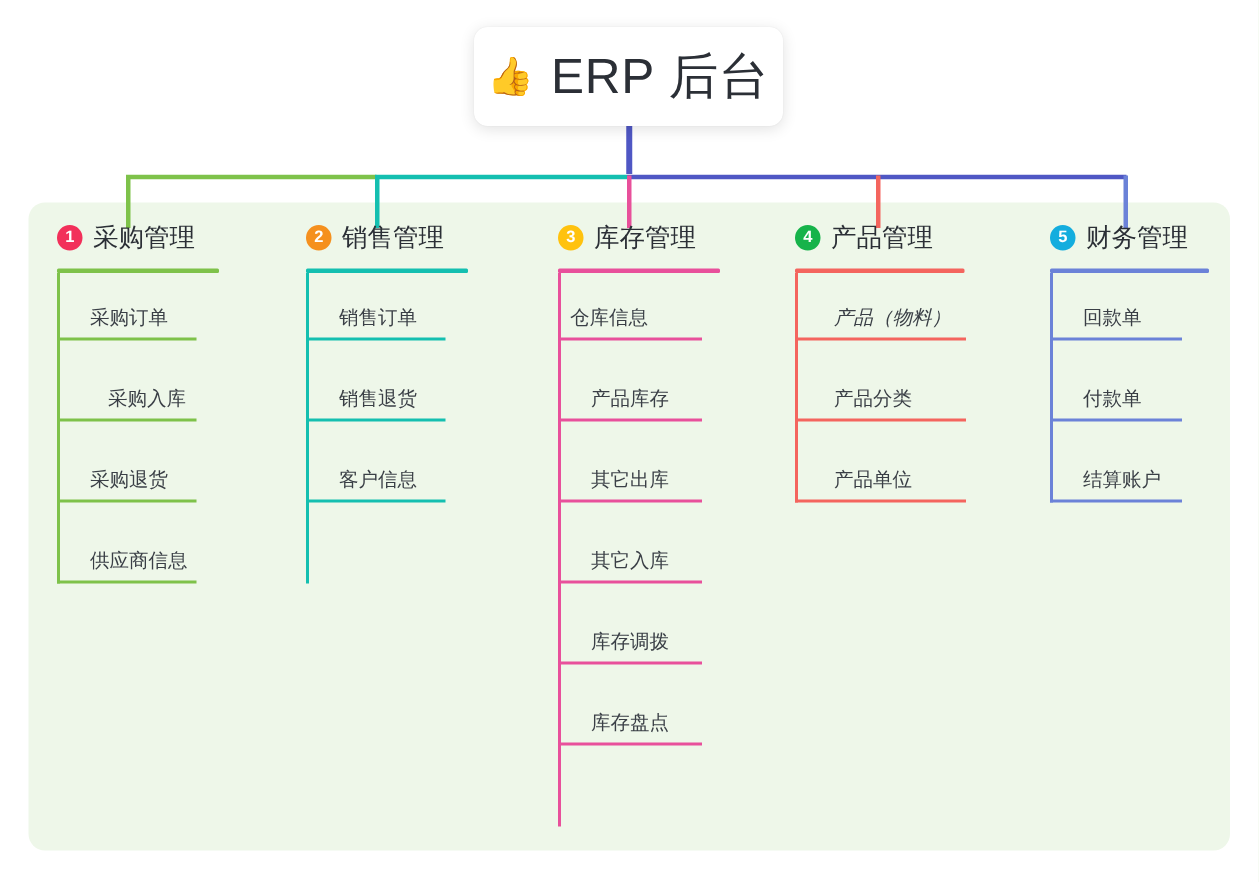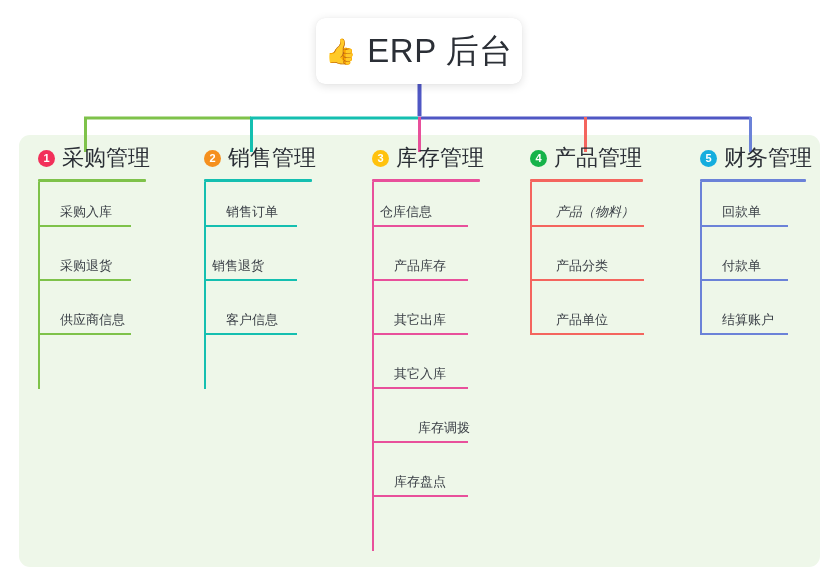--- a/index.html
+++ b/index.html
@@ -46,21 +46,21 @@
   .col-head{
     display:flex;align-items:center;gap:7px;
     height:24px;white-space:nowrap;
   }
   .badge{
     width:17px;height:17px;border-radius:50%;
     color:#fff;font-size:11px;line-height:17px;
     text-align:center;font-weight:bold;
     flex:0 0 auto;
   }
-  .col-title{font-size:22px;color:#2b2f36;}
+  .col-title{font-size:17px;color:#2b2f36;}
   .head-rule{
     height:3px;margin-top:9px;border-radius:1px;
   }
 
   .items{position:relative;margin-top:0;}
   .rail{
     position:absolute;left:0;top:0;width:2px;
   }
   .item{
     position:relative;
@@ -107,21 +107,25 @@
   <div id="cols">
       <div class="col" style="left: 38px;">
         <div class="col-head">
           <span class="badge" style="background: rgb(242, 48, 90);">1</span>
           <span class="col-title">采购管理</span>
         </div>
         <div class="head-rule" style="width: 108px; background: rgb(126, 194, 74);"></div>
         <div class="items">
           <div class="rail" style="background: rgb(126, 194, 74); height: 207px;"></div>
           <div class="item">
-            <span class="item-label" style="left: 22px;">采购入库</span>
+            <span class="item-label" style="left: 22px;">采购订单</span>
+            <div class="item-rule" style="width: 93px; background: rgb(126, 194, 74);"></div>
+          </div>
+          <div class="item">
+            <span class="item-label" style="left: 34px;">采购入库</span>
             <div class="item-rule" style="width: 93px; background: rgb(126, 194, 74);"></div>
           </div>
           <div class="item">
             <span class="item-label" style="left: 22px;">采购退货</span>
             <div class="item-rule" style="width: 93px; background: rgb(126, 194, 74);"></div>
           </div>
           <div class="item">
             <span class="item-label" style="left: 22px;">供应商信息</span>
             <div class="item-rule" style="width: 93px; background: rgb(126, 194, 74);"></div>
           </div>
@@ -133,21 +137,21 @@
           <span class="col-title">销售管理</span>
         </div>
         <div class="head-rule" style="width: 108px; background: rgb(20, 191, 176);"></div>
         <div class="items">
           <div class="rail" style="background: rgb(20, 191, 176); height: 207px;"></div>
           <div class="item">
             <span class="item-label" style="left: 22px;">销售订单</span>
             <div class="item-rule" style="width: 93px; background: rgb(20, 191, 176);"></div>
           </div>
           <div class="item">
-            <span class="item-label" style="left: 8px; margin-top: 32px;">销售退货</span>
+            <span class="item-label" style="left: 22px; margin-top: 32px;">销售退货</span>
             <div class="item-rule" style="width: 93px; background: rgb(20, 191, 176);"></div>
           </div>
           <div class="item">
             <span class="item-label" style="left: 22px;">客户信息</span>
             <div class="item-rule" style="width: 93px; background: rgb(20, 191, 176);"></div>
           </div>
         </div>
       </div>
       <div class="col" style="left: 372px;">
         <div class="col-head">
@@ -167,21 +171,21 @@
           </div>
           <div class="item">
             <span class="item-label" style="left: 22px;">其它出库</span>
             <div class="item-rule" style="width: 96px; background: rgb(232, 80, 155);"></div>
           </div>
           <div class="item">
             <span class="item-label" style="left: 22px;">其它入库</span>
             <div class="item-rule" style="width: 96px; background: rgb(232, 80, 155);"></div>
           </div>
           <div class="item">
-            <span class="item-label" style="left: 22px; margin-left: 24px;">库存调拨</span>
+            <span class="item-label" style="left: 22px;">库存调拨</span>
             <div class="item-rule" style="width: 96px; background: rgb(232, 80, 155);"></div>
           </div>
           <div class="item">
             <span class="item-label" style="left: 22px;">库存盘点</span>
             <div class="item-rule" style="width: 96px; background: rgb(232, 80, 155);"></div>
           </div>
         </div>
       </div>
       <div class="col" style="left: 530px;">
         <div class="col-head">

